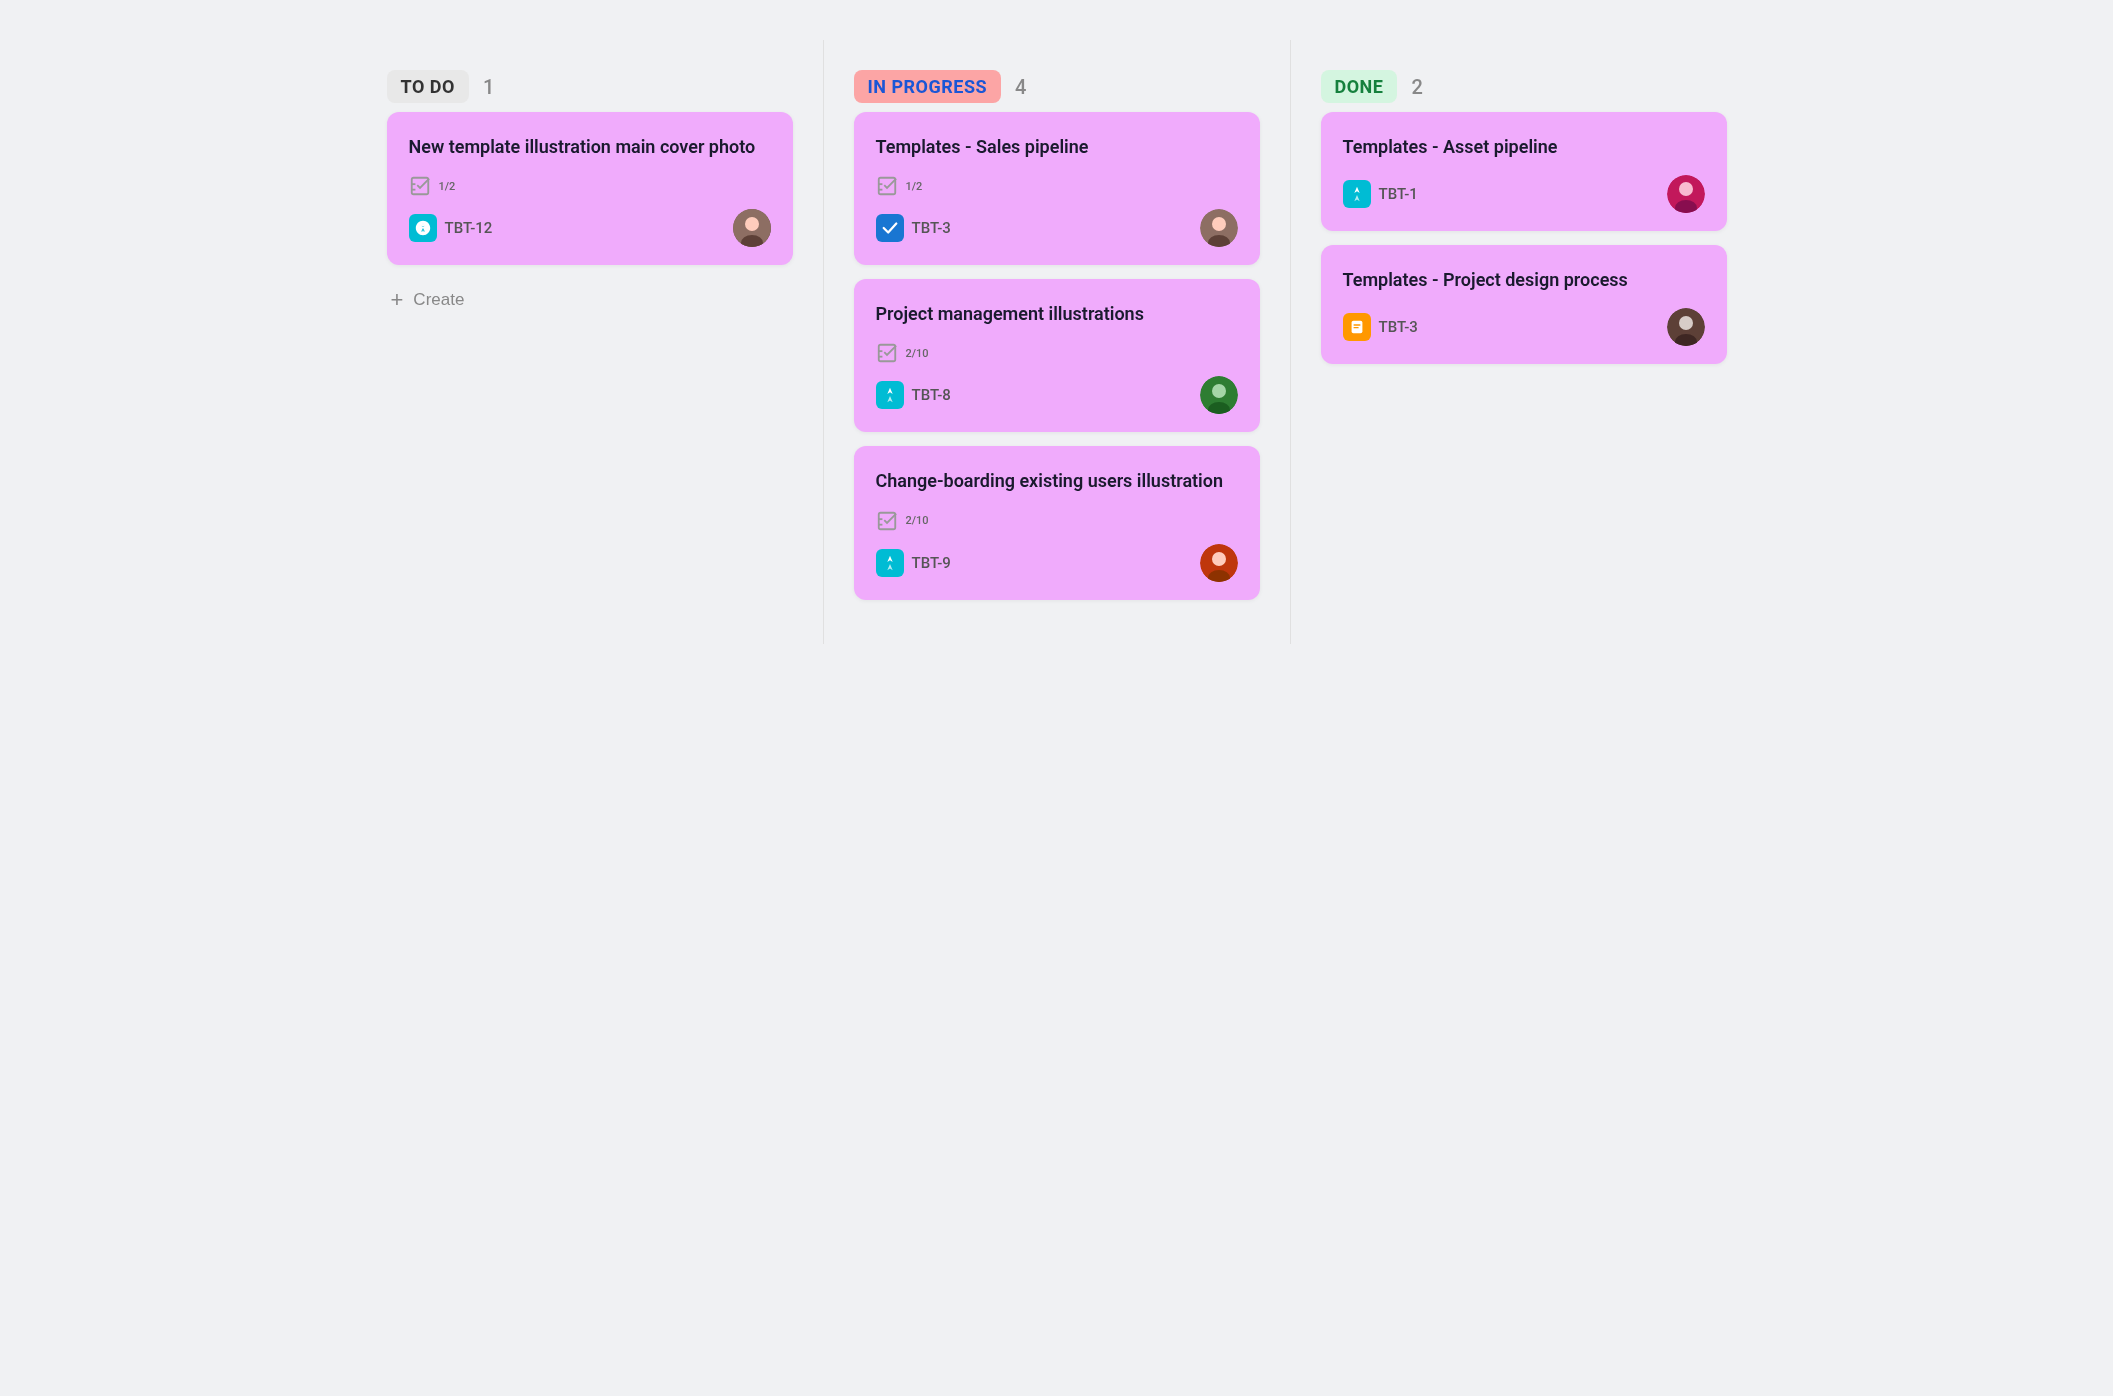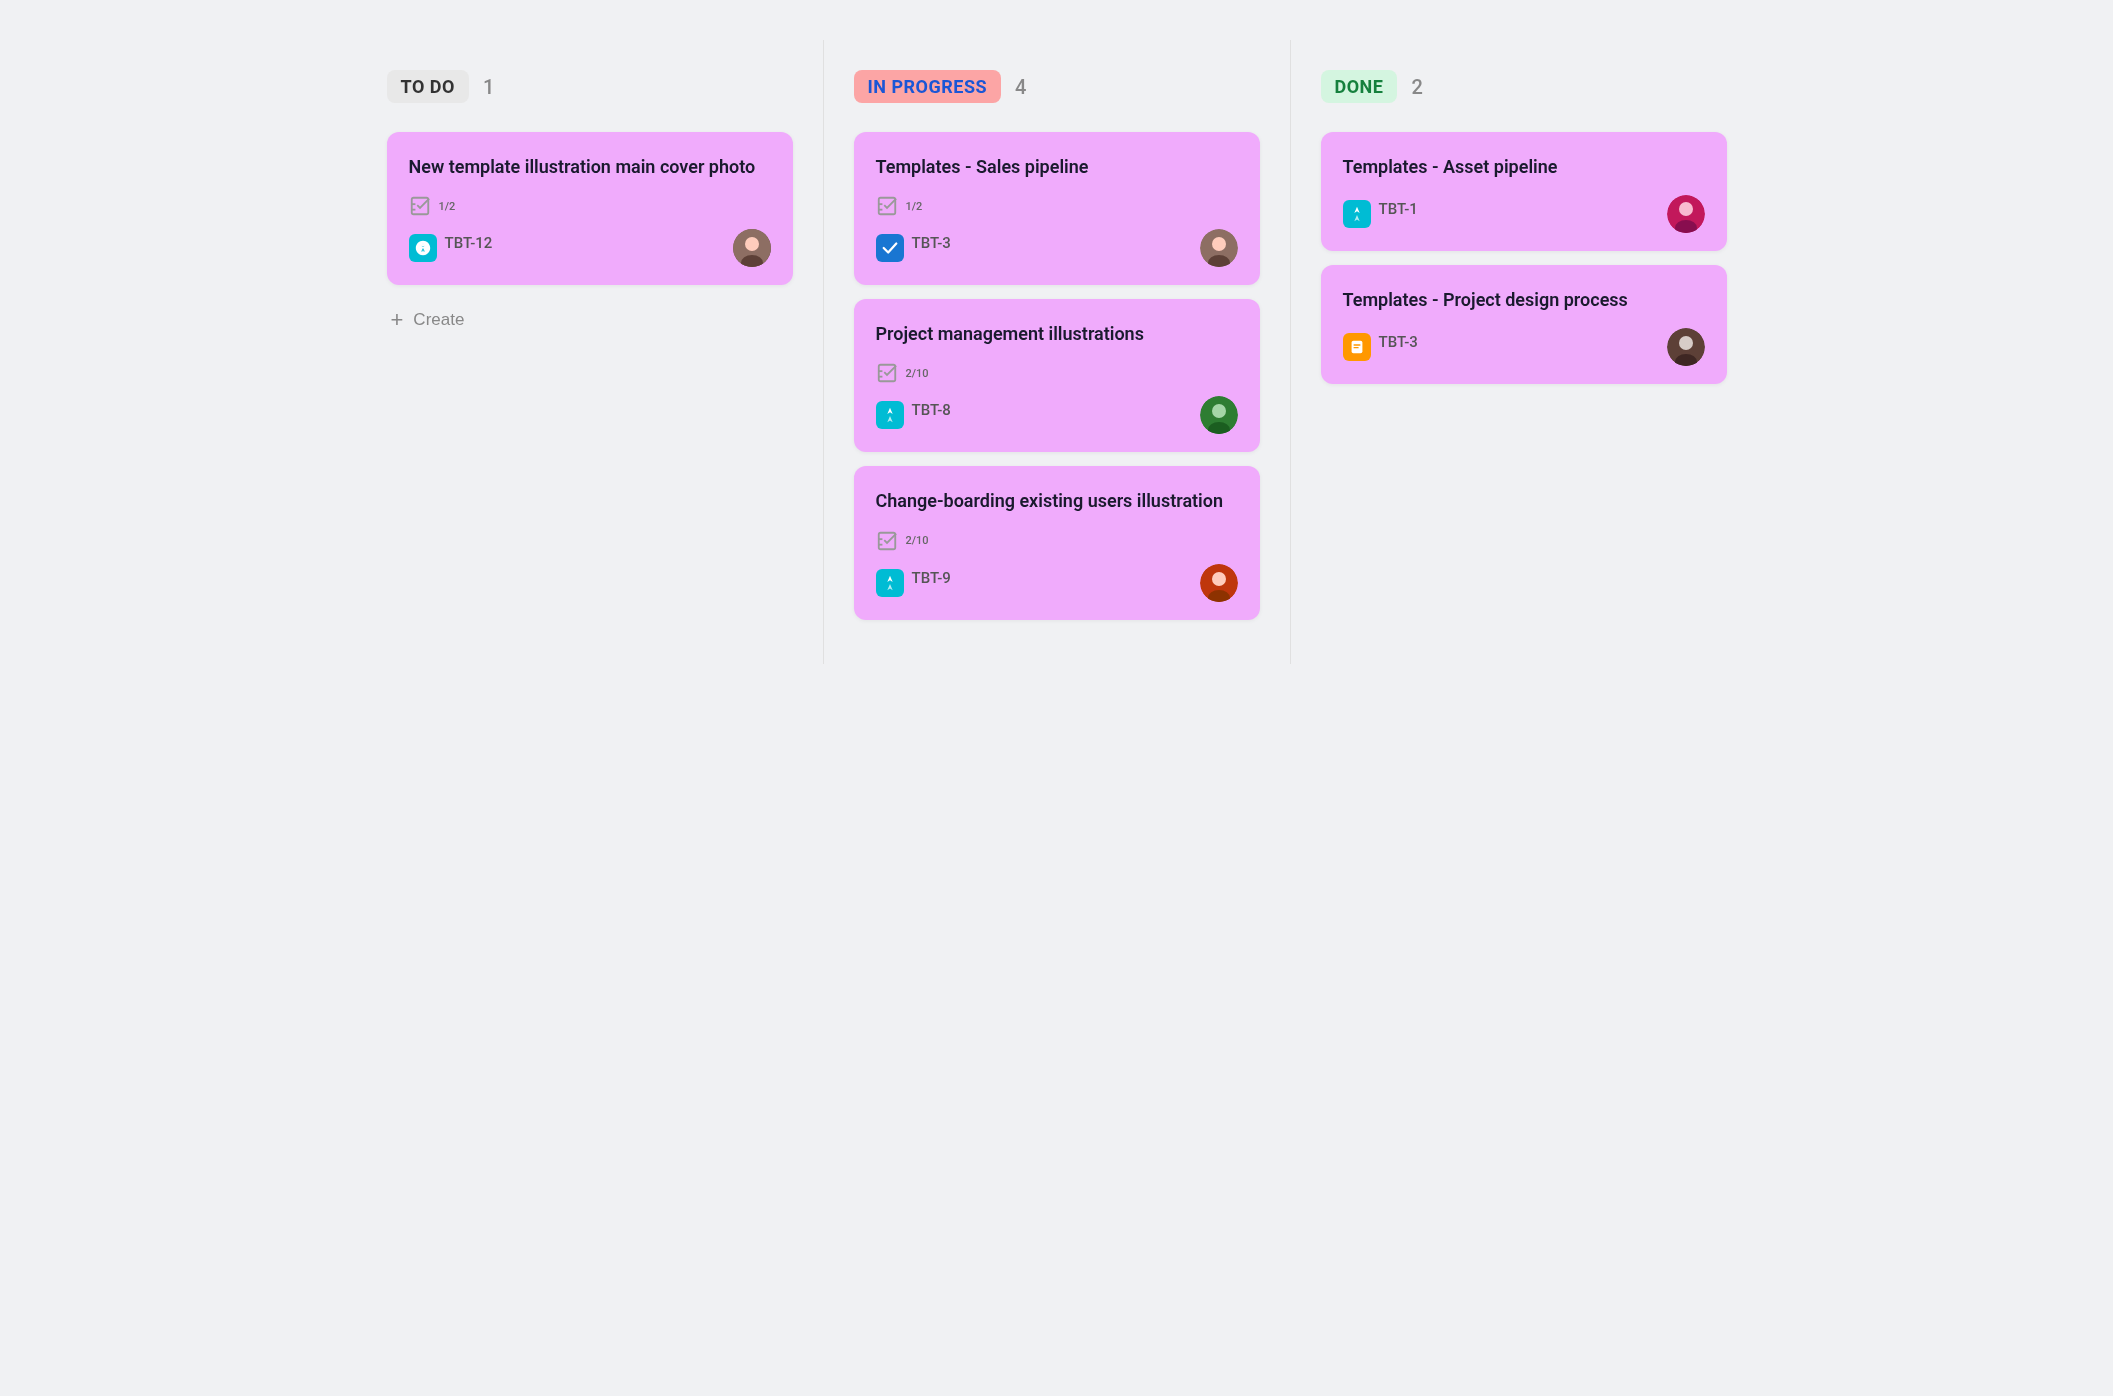--- a/index.html
+++ b/index.html
@@ -29,21 +29,21 @@
     }
 
     .column:last-child {
       border-right: none;
     }
 
     .column-header {
       display: flex;
       align-items: center;
       gap: 14px;
-      margin-bottom: 29px;
+      margin-bottom: 9px;
     }
 
     .column-title-badge {
       padding: 6px 14px;
       border-radius: 8px;
       font-size: 18px;
       font-weight: 700;
       letter-spacing: 0.5px;
     }
 
@@ -107,21 +107,21 @@
 
     .card-footer {
       display: flex;
       align-items: center;
       justify-content: space-between;
       margin-top: 4px;
     }
 
     .ticket-badge {
       display: flex;
-      align-items: flex-start;
+      align-items: center;
       gap: 8px;
     }
 
     .ticket-icon {
       width: 28px;
       height: 28px;
       border-radius: 6px;
       display: flex;
       align-items: center;
       justify-content: center;

